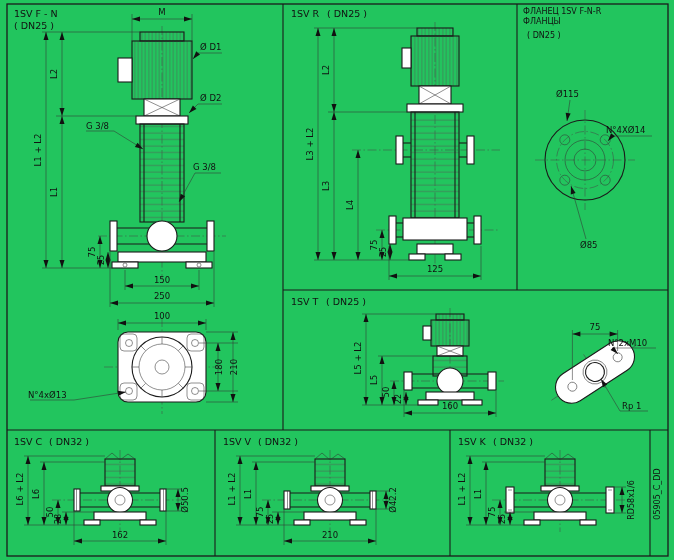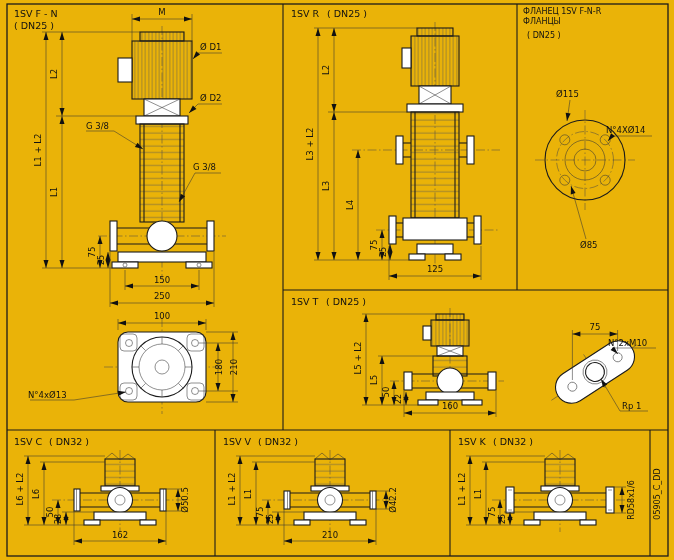--- a/index.html
+++ b/index.html
@@ -1,16 +1,16 @@
 <!DOCTYPE html>
 <html><head>
 <meta charset="utf-8">
 <style>
   html,body{margin:0;padding:0;background:#ffffff}
-  .sheet{position:relative;width:674px;height:560px;background:#eab308;font-family:"DejaVu Sans",sans-serif;overflow:hidden}
+  .sheet{position:relative;width:674px;height:560px;background:#22c55e;font-family:"DejaVu Sans",sans-serif;overflow:hidden}
   svg{position:absolute;left:0;top:0}
   .ol{fill:none;stroke:#1b1b1b;stroke-width:1.1}
   .olw{fill:#ffffff;stroke:#1b1b1b;stroke-width:1.1}
   .bd{fill:none;stroke:#1b1b1b;stroke-width:1.3}
   .tn{fill:none;stroke:#333;stroke-width:0.55}
   .dim{fill:none;stroke:#333;stroke-width:0.55}
   .cl{fill:none;stroke:#444;stroke-width:0.5;stroke-dasharray:9 2.5 1.5 2.5}
   text{fill:#111;font-size:8.5px;font-family:"DejaVu Sans",sans-serif}
   .t10{font-size:9.5px}
   .t8{font-size:8px}

